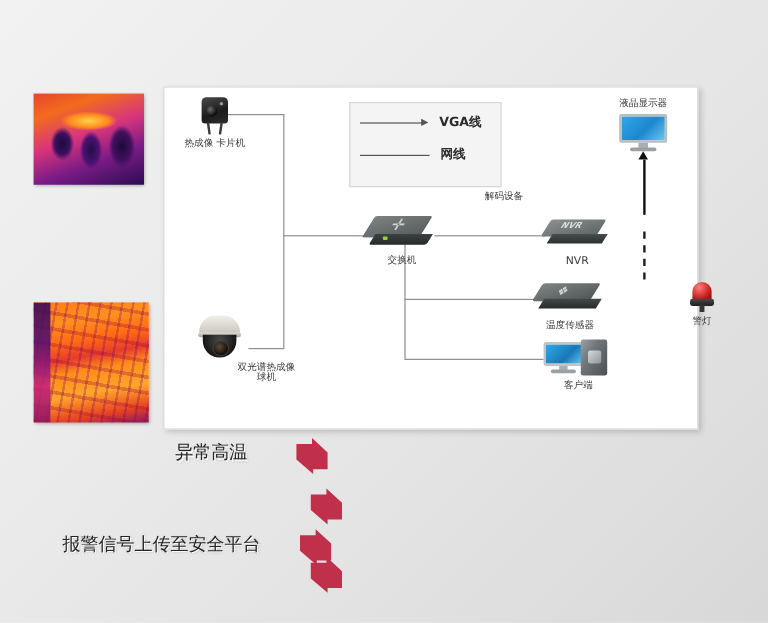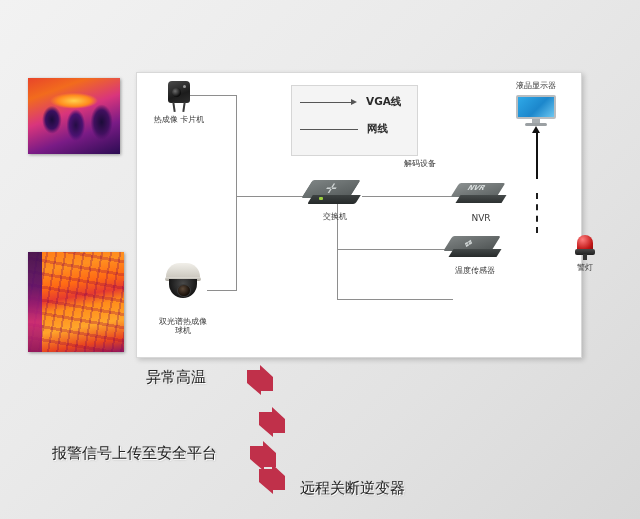--- a/index.html
+++ b/index.html
@@ -209,21 +209,21 @@
       <div class="cap" style="top:34px;">热成像 卡片机</div>
     </div>
 
     <div class="node" style="left:26px;top:190px;">
       <div class="ptz">
         <div class="top"></div>
           <div class="band"></div>
           <div class="dome"></div>
           <div class="iris"></div>
       </div>
-      <div class="cap" style="top:54px;white-space:pre;">双光谱热成像
+      <div class="cap" style="top:38px;white-space:pre;margin-left:39px;">双光谱热成像
 球机</div>
     </div>
 
     <div class="node" style="left:170px;top:107px;">
       <div class="switch">
         <div class="top"></div>
           <div class="cross">✛</div>
           <div class="front"></div>
           <div class="led"></div>
       </div>
@@ -254,20 +254,33 @@
 
     <div class="node" style="left:390px;top:162px;margin-left:48px;">
       <div class="beacon">
         <div class="dome"></div>
           <div class="base"></div>
           <div class="stem"></div>
       </div>
       <div class="cap" style="top:28px;">警灯</div>
     </div>
 
+    <div class="node" style="left:316px;top:210px;">
+      <div class="client">
+        <div class="mon">
+            <div class="scr"></div>
+            <div class="nk"></div>
+            <div class="ft"></div>
+          </div>
+        <div class="tower">
+            <div class="bay"></div>
+          </div>
+      </div>
+      <div class="cap" style="top:33px;">客户端</div>
+    </div>
 
     <div class="node" style="left:379px;top:22px;">
       <div class="monitor">
         <div class="screen"></div>
           <div class="neck"></div>
           <div class="foot"></div>
       </div>
       <div class="cap" style="top:-14px;">液晶显示器</div>
     </div>
 
@@ -295,15 +308,14 @@
         <path d="M4 6 L17 6 L17 1 L30 13 L30 27 L18 27 L18 31 L4 19 Z" fill="#c0304a"></path>
       </svg>
   </div>
 
   <div class="dl-arrow" style="left:255px;top:463px;">
     <svg width="34" height="34" viewBox="0 0 34 34">
         <path d="M4 6 L17 6 L17 1 L30 13 L30 27 L18 27 L18 31 L4 19 Z" fill="#c0304a"></path>
       </svg>
   </div>
 
-  <div class="flow-text ft-black" style="left:300px;top:479px;">远程关断逆变器</div>
 
 </div>
 
 </body></html>

